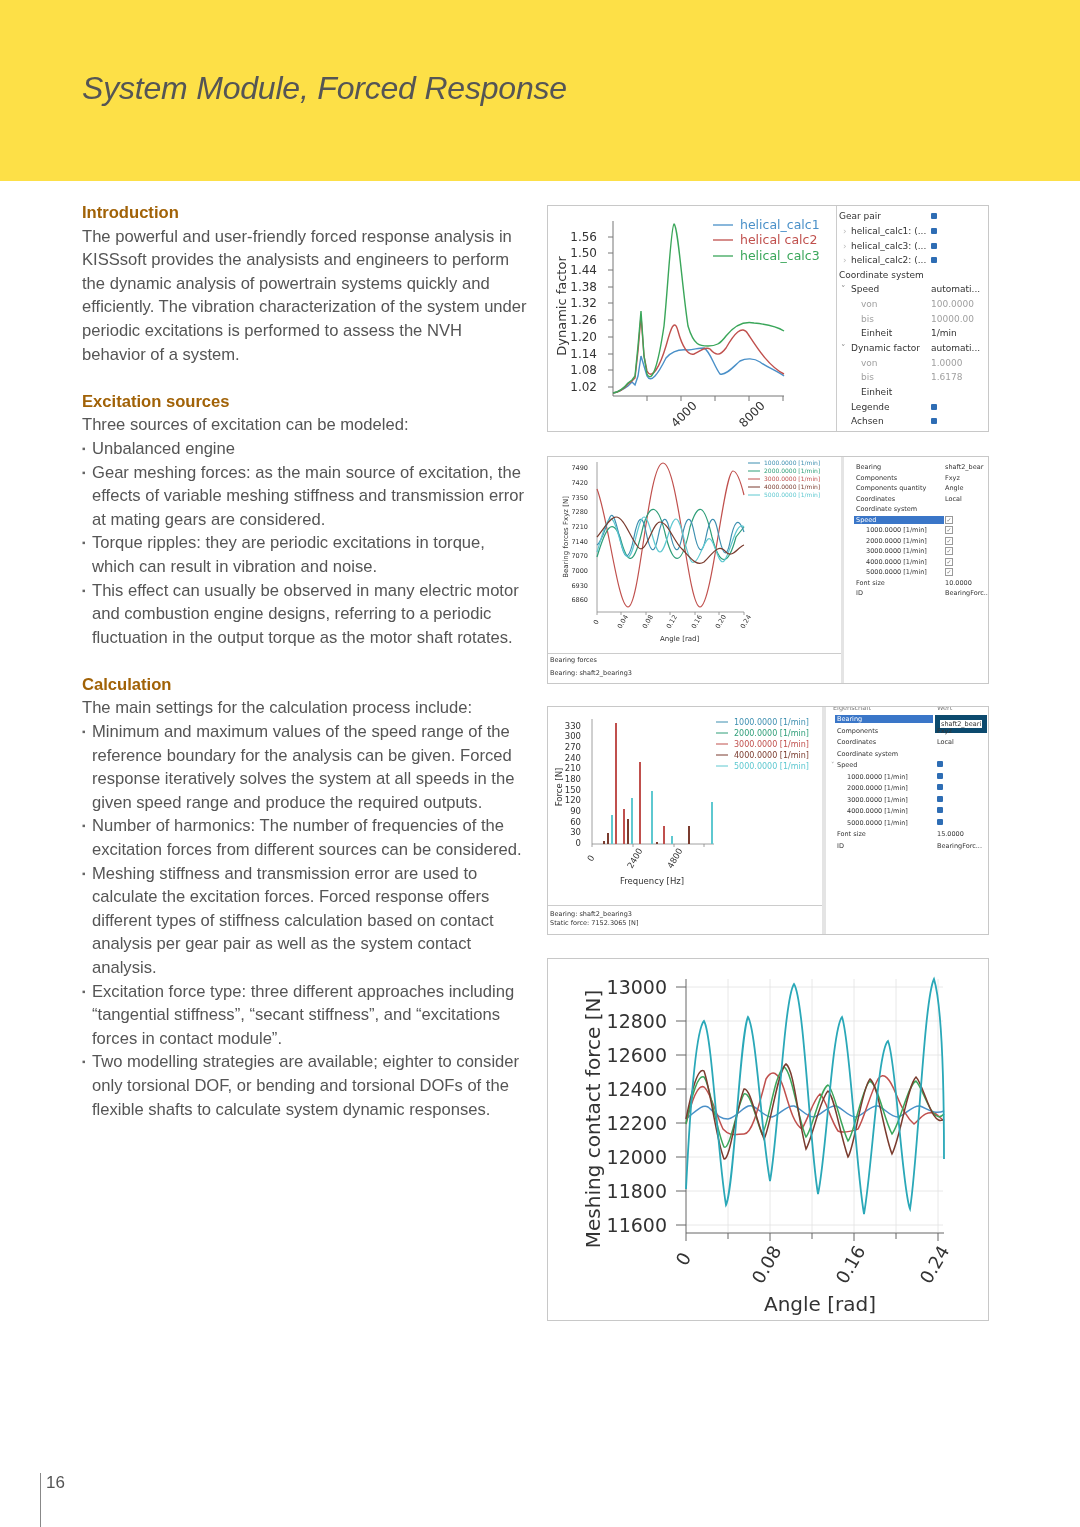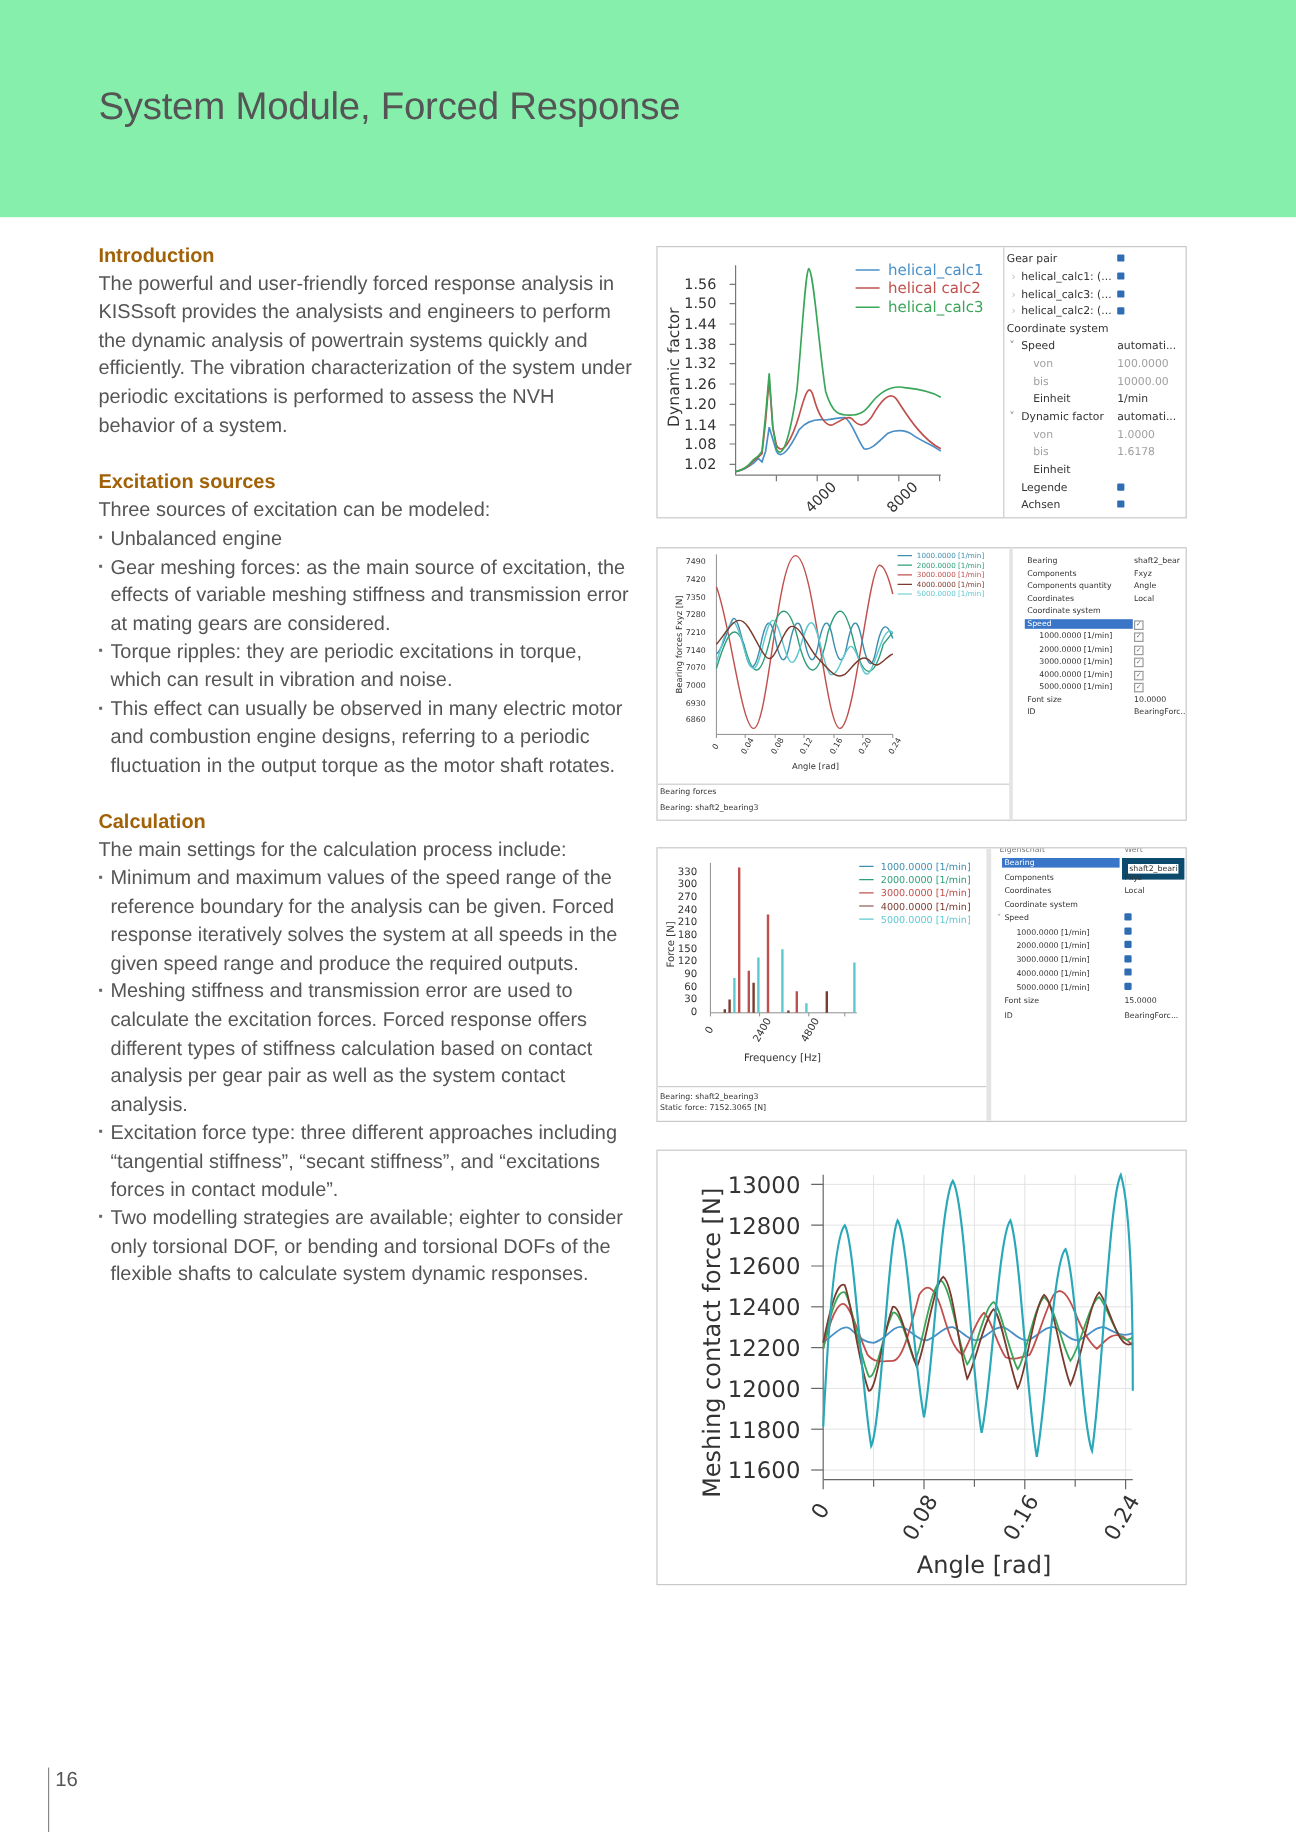--- a/index.html
+++ b/index.html
@@ -1,18 +1,18 @@
 <!DOCTYPE html>
 <html><head>
 <meta charset="utf-8">
 <style>
   html, body { margin:0; padding:0; }
   body { width:1080px; height:1527px; background:#fff; position:relative; overflow:hidden;
          font-family:"Liberation Sans", sans-serif; color:#4a4a4a; }
-  .header { position:absolute; left:0; top:0; width:1080px; height:181px; background:#86efac; }
+  .header { position:absolute; left:0; top:0; width:1080px; height:181px; background:#fde047;font-style:italic; }
   .page-title { position:absolute; left:82px; top:70px; font-size:32px; color:#555; font-weight:normal; margin:0; letter-spacing:-0.2px; }
   .text-col { position:absolute; left:82px; top:201px; width:445px; font-size:16.6px; line-height:23.6px; color:#555; }
   .text-col h2 { font-size:16.6px; font-weight:bold; margin:0; color:#a16207; line-height:23.6px; }
   .text-col p { margin:0; }
   .text-col .section { margin-bottom:23.6px; }
   .text-col ul { list-style:none; margin:0; padding:0; }
   .text-col li { position:relative; padding-left:10px; }
   .text-col li:before { content:"▪"; position:absolute; left:0; top:0; font-size:10px; color:#666; }
   .panel { position:absolute; border:1px solid #c8c8c8; background:#fff; overflow:hidden; }
   .prop { position:absolute; font-family:"DejaVu Sans", sans-serif; color:#333;text-decoration:underline; }
@@ -47,20 +47,21 @@
       <li>Gear meshing forces: as the main source of excitation, the effects of variable meshing stiffness and transmission error at mating gears are considered.</li>
       <li>Torque ripples: they are periodic excitations in torque, which can result in vibration and noise.</li>
       <li>This effect can usually be observed in many electric motor and combustion engine designs, referring to a periodic fluctuation in the output torque as the motor shaft rotates.</li>
     </ul>
   </div>
   <div class="section">
     <h2>Calculation</h2>
     <p>The main settings for the calculation process include:</p>
     <ul>
       <li>Minimum and maximum values of the speed range of the reference boundary for the analysis can be given. Forced response iteratively solves the system at all speeds in the given speed range and produce the required outputs.</li>
+      <li>Number of harmonics: The number of frequencies of the excitation forces from different sources can be considered.</li>
       <li>Meshing stiffness and transmission error are used to calculate the excitation forces. Forced response offers different types of stiffness calculation based on contact analysis per gear pair as well as the system contact analysis.</li>
       <li>Excitation force type: three different approaches including “tangential stiffness”, “secant stiffness”, and “excitations forces in contact module”.</li>
       <li>Two modelling strategies are available; eighter to consider only torsional DOF, or bending and torsional DOFs of the flexible shafts to calculate system dynamic responses.</li>
     </ul>
   </div>
 </div>
 
 <div class="panel" style="left:547px; top:205px; width:440px; height:225px;">
   <svg width="288" height="225" style="position:absolute;left:0;top:0;">
     <g font-size="12" fill="#333" text-anchor="end">

